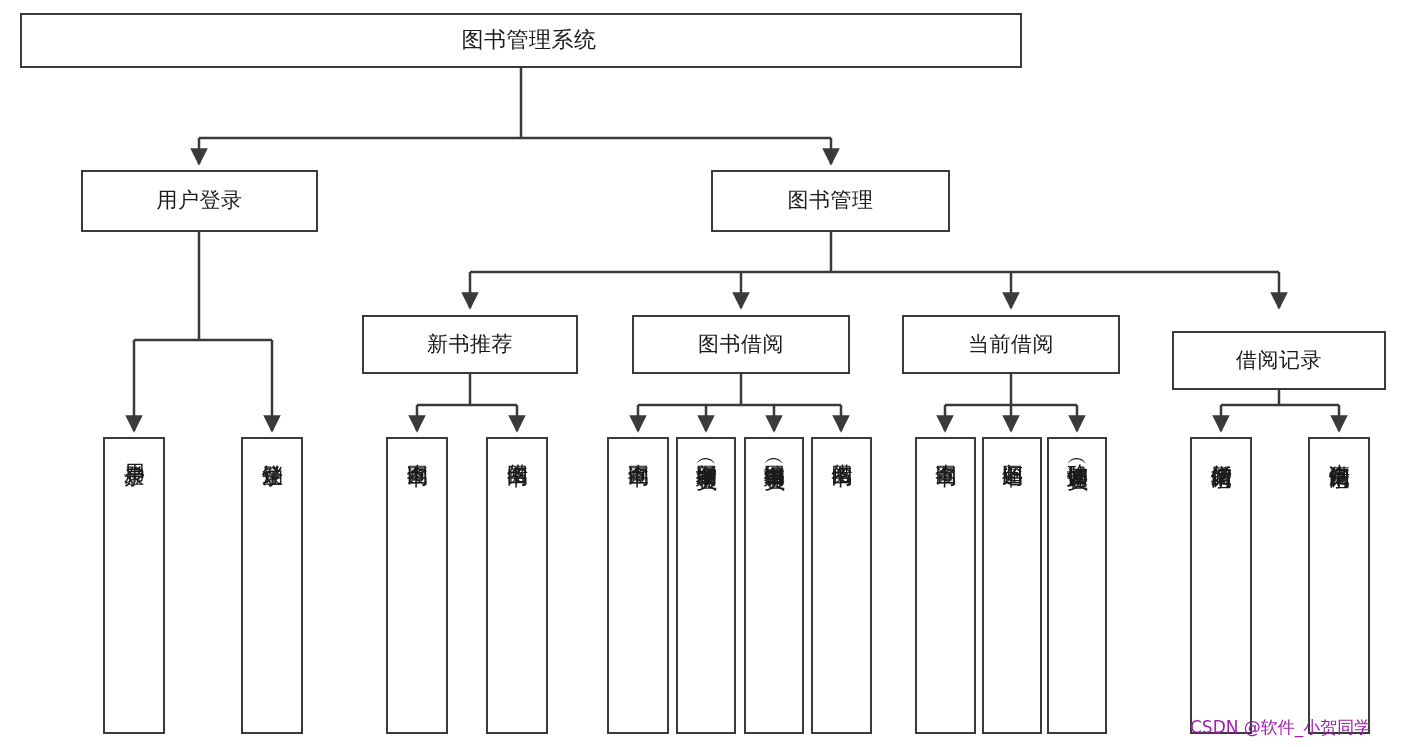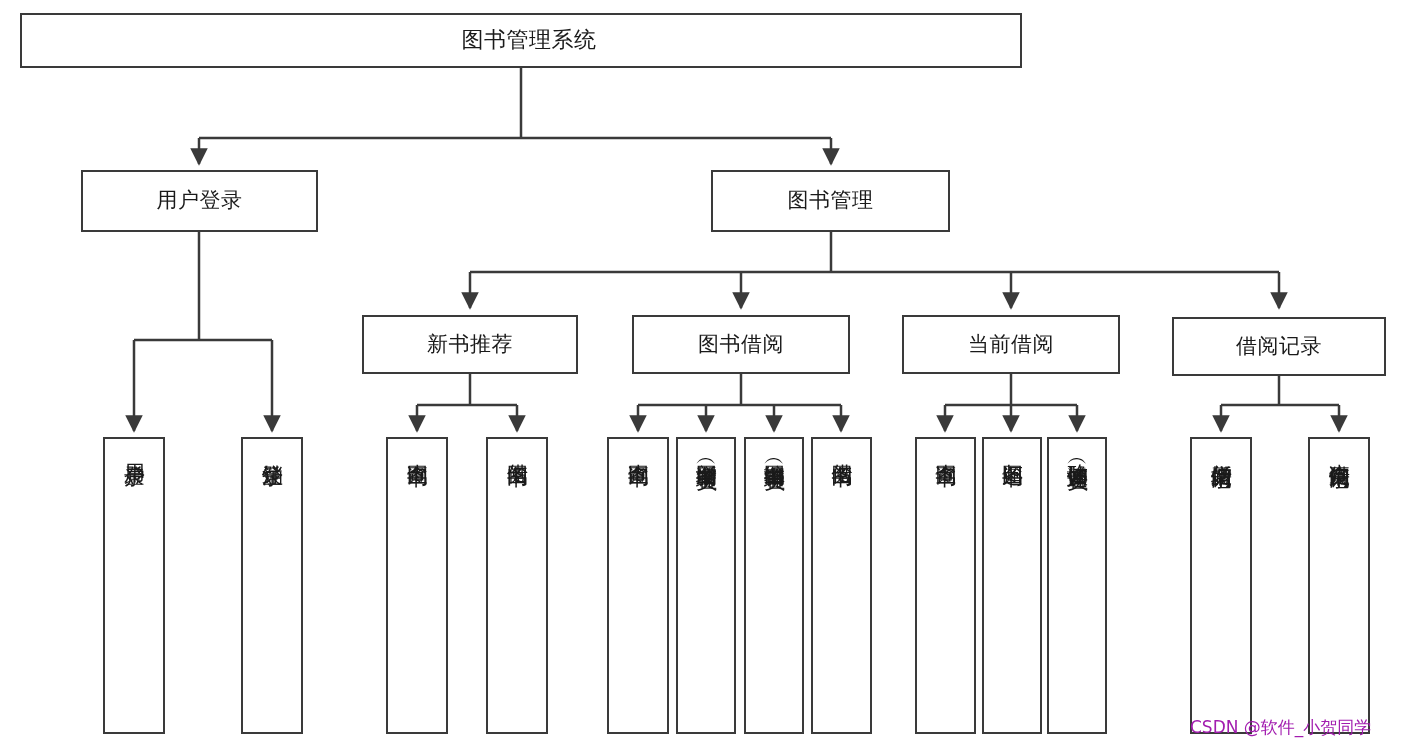--- a/index.html
+++ b/index.html
@@ -142,21 +142,21 @@
 
   <div class="node h" style="left:362px; top:315px; width:216px; height:59px;">
     <span class="lbl">新书推荐</span>
   </div>
   <div class="node h" style="left:632px; top:315px; width:218px; height:59px;">
     <span class="lbl">图书借阅</span>
   </div>
   <div class="node h" style="left:902px; top:315px; width:218px; height:59px;">
     <span class="lbl">当前借阅</span>
   </div>
-  <div class="node h" style="left:1172px; top:317px; width:214px; height:59px;">
+  <div class="node h" style="left:1172px; top:331px; width:214px; height:59px;">
     <span class="lbl">借阅记录</span>
   </div>
 
   <div class="node v" style="left:103px; top:437px; width:62px; height:297px;">
     <span class="lbl">用户登录</span>
   </div>
   <div class="node v" style="left:241px; top:437px; width:62px; height:297px;">
     <span class="lbl">注销登录</span>
   </div>
 

